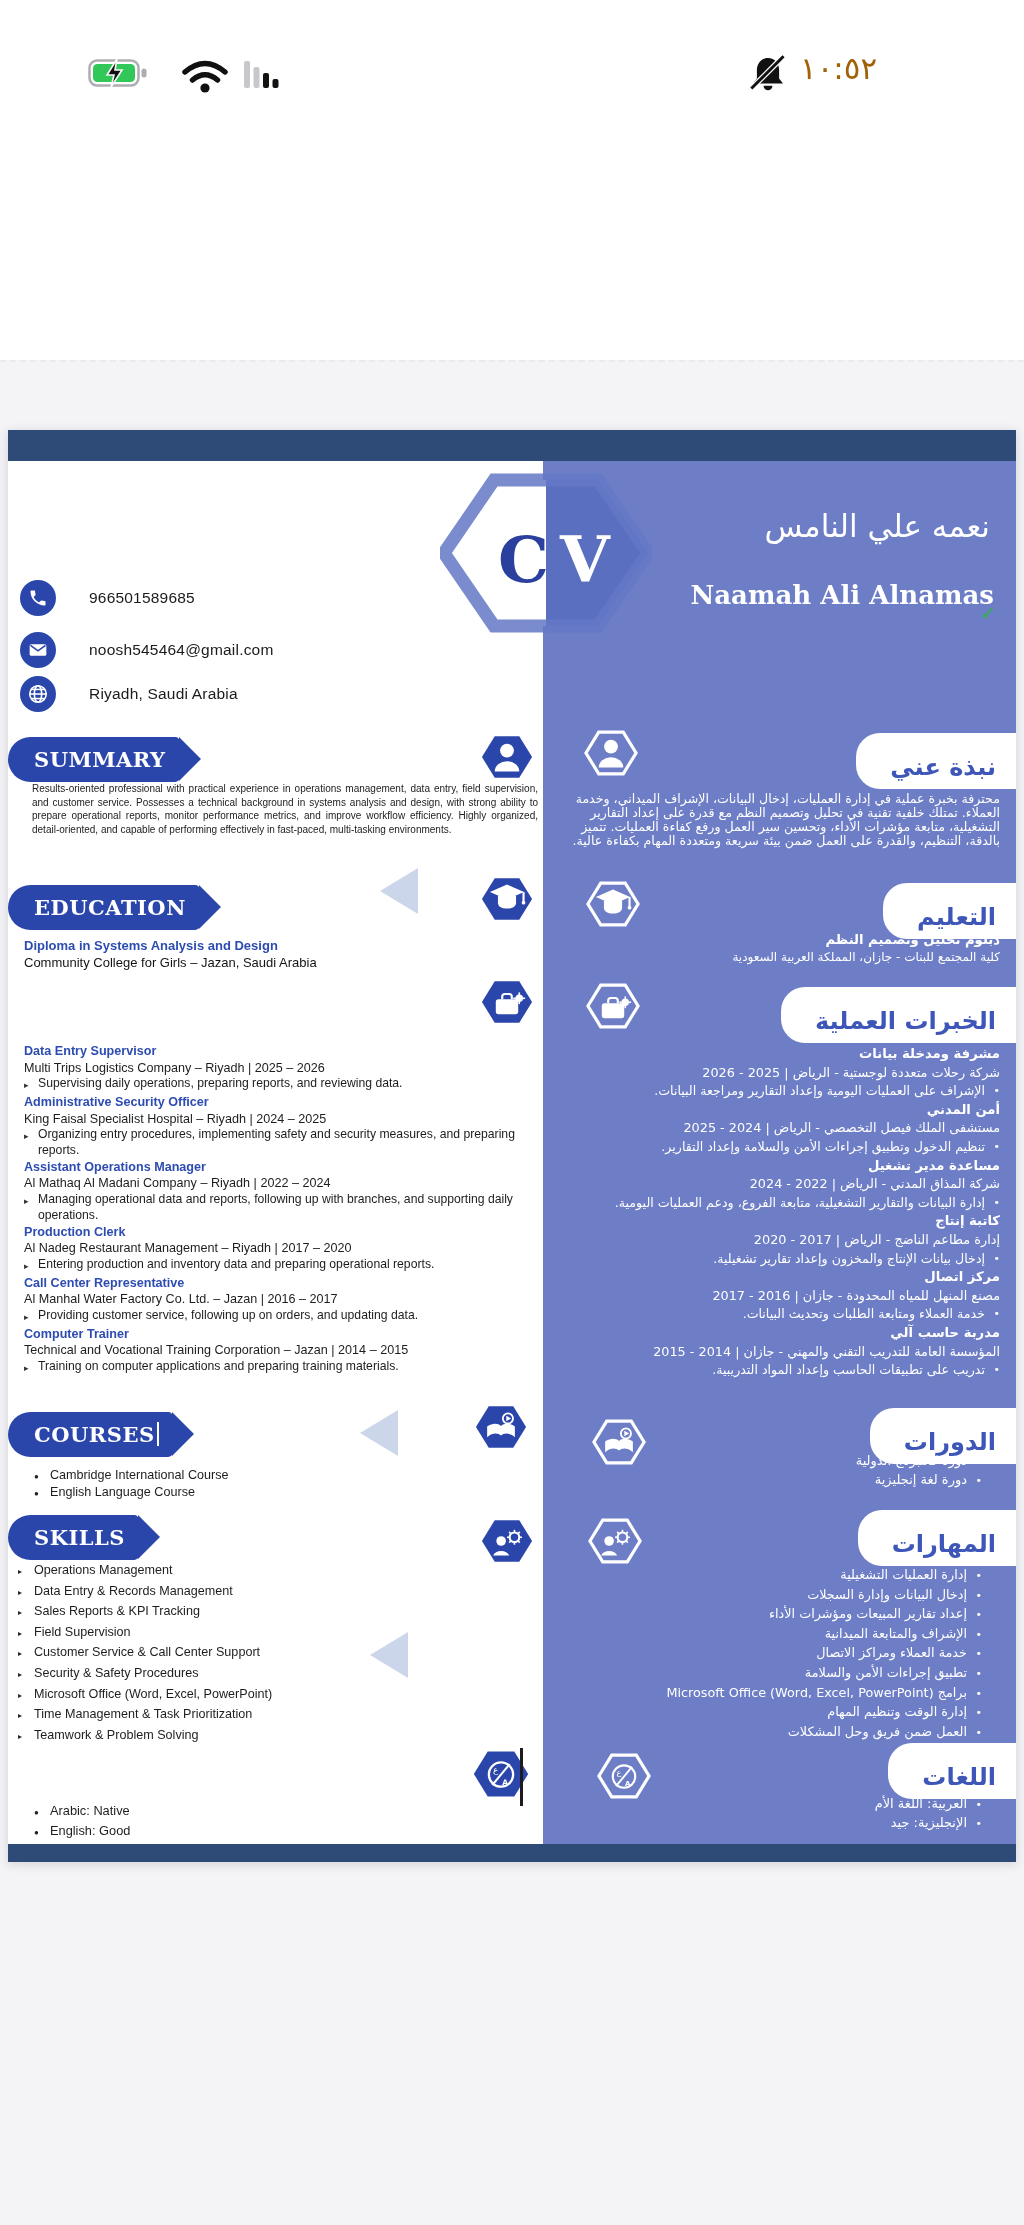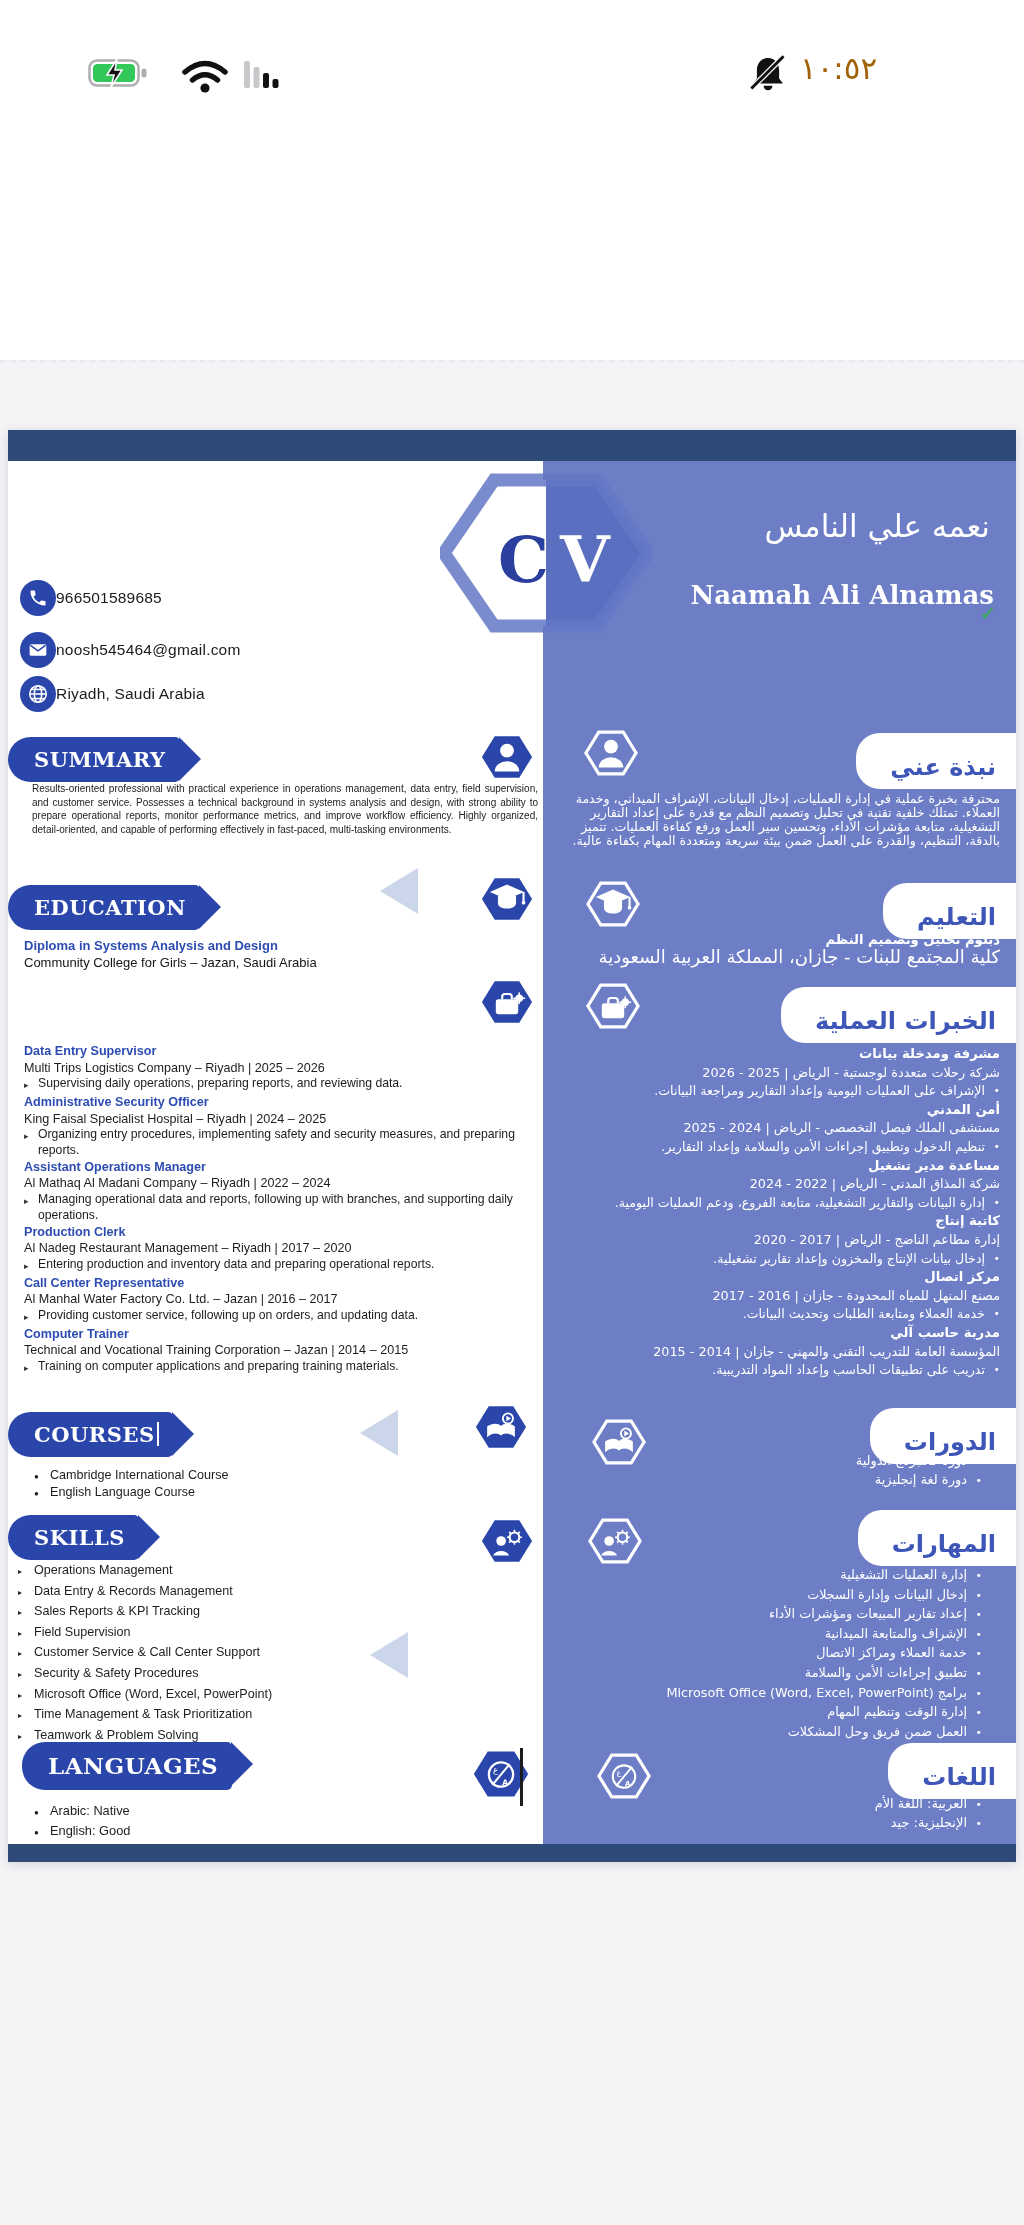--- a/index.html
+++ b/index.html
@@ -25,21 +25,21 @@
 
   
   .name-ar{position:absolute;right:26px;top:78px;color:#fff;font-size:31px;direction:rtl;
            font-family:"DejaVu Sans",sans-serif;}
   .name-en{position:absolute;right:22px;top:150px;color:#fff;font-size:26px;font-weight:bold;
            font-family:"DejaVu Serif",serif;}
   .green-check{position:absolute;left:972px;top:172px;color:#3fa467;font-size:19px;font-weight:bold;}
   .logo{position:absolute;left:432px;top:40px;}
 
   
-  .contact-row{position:absolute;left:12px;display:flex;align-items:center;gap:0;height:38px;}
+  .contact-row{position:absolute;left:12px;display:flex;align-items:center;gap:33px;height:38px;}
   .contact-row .txt{font-size:15.5px;color:#1b1b1d;letter-spacing:.2px;}
   .c-circle{width:36px;height:36px;border-radius:50%;background:#2b46aa;display:flex;align-items:center;justify-content:center;flex:0 0 36px;}
 
   
   .badge-en{position:absolute;left:0;background:#2b46aa;color:#fff;height:45px;line-height:45px;
             font-family:"DejaVu Serif",serif;font-weight:bold;font-size:21px;letter-spacing:.5px;
             padding:0 14px 0 26px;border-radius:23px 5px 5px 23px;}
   .badge-en::after{content:"";position:absolute;right:-21px;top:0;width:0;height:0;
             border-top:22.5px solid transparent;border-bottom:22.5px solid transparent;border-left:22px solid #2b46aa;}
   .cursor-white{display:inline-block;width:2px;height:24px;background:#fff;vertical-align:-4px;margin-left:2px;}
@@ -69,21 +69,21 @@
   #skills-en{left:10px;top:1131px;}
   #skills-en .li-row{font-size:12.6px;line-height:18.6px;}
   #langs-en{left:26px;top:1372px;}
   #langs-en .li-row{font-size:12.8px;line-height:18px;}
 
   
   .ar{direction:rtl;text-align:right;font-family:"DejaVu Sans",sans-serif;color:#fff;}
   .sum-ar{position:absolute;right:16px;top:362px;width:446px;font-size:12.6px;line-height:13.9px;}
   .edu-ar{position:absolute;right:16px;top:502px;line-height:16.5px;}
   .edu-ar .deg{font-weight:bold;font-size:13.2px;}
-  .edu-ar .sch{font-size:18px;}
+  .edu-ar .sch{font-size:12px;}
   .exp-ar{position:absolute;right:16px;top:615px;width:452px;}
   .exp-ar .xt{font-weight:bold;font-size:13.2px;line-height:18.6px;}
   .exp-ar .xc{font-size:12.8px;line-height:18.6px;}
   .exp-ar .xb{display:flex;font-size:12.6px;line-height:18.6px;}
   .exp-ar .mk{flex:0 0 15px;font-size:11px;}
   .list-ar{position:absolute;}
   .list-ar .li-row{display:flex;align-items:baseline;}
   .list-ar .mk{flex:0 0 15px;font-size:11px;}
   #courses-ar{right:34px;top:1022px;}
   #courses-ar .li-row{font-size:13px;line-height:17.5px;}
@@ -233,21 +233,20 @@
           <line x1="4.2" y1="17" x2="19.8" y2="17"></line>
         </svg>
     </span>
     <span class="txt">Riyadh, Saudi Arabia</span>
   </div>
 
   <div class="badge-en" style="top:307px"><span>SUMMARY</span></div>
   <div class="badge-en" style="top:455px"><span>EDUCATION</span></div>
   <div class="badge-en" style="top:982px"><span>COURSES</span><span class="cursor-white"></span></div>
   <div class="badge-en" style="top:1085px"><span>SKILLS</span></div>
-  <div class="badge-en" style="top:1312px;left:14px;font-size:23px;height:48px;line-height:48px"><span>LANGUAGES</span></div>
 
   <div class="sum-text">Results-oriented professional with practical experience in operations management, data entry, field supervision, and customer service. Possesses a technical background in systems analysis and design, with strong ability to prepare operational reports, monitor performance metrics, and improve workflow efficiency. Highly organized, detail-oriented, and capable of performing effectively in fast-paced, multi-tasking environments.</div>
   <div class="edu-en">
     <div class="deg">Diploma in Systems Analysis and Design</div>
     <div class="sch">Community College for Girls – Jazan, Saudi Arabia</div>
   </div>
   <div class="exp-en">
       <div>
         <div class="xt">Data Entry Supervisor</div>
         <div class="xc">Multi Trips Logistics Company – Riyadh | 2025 – 2026</div>

